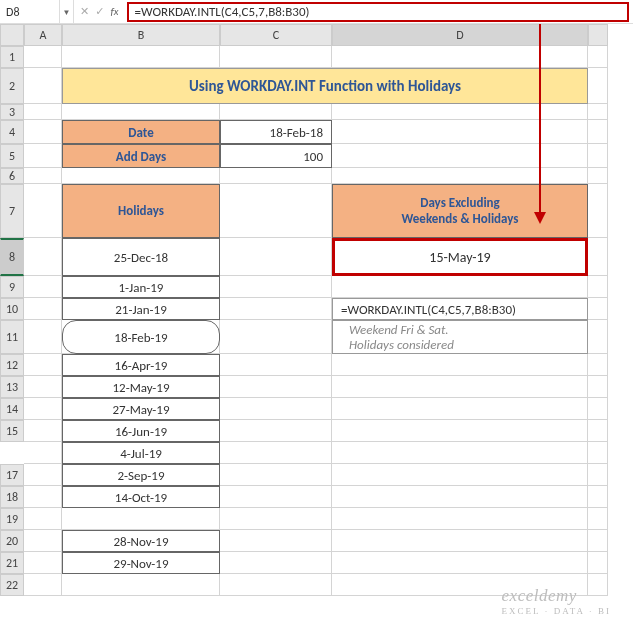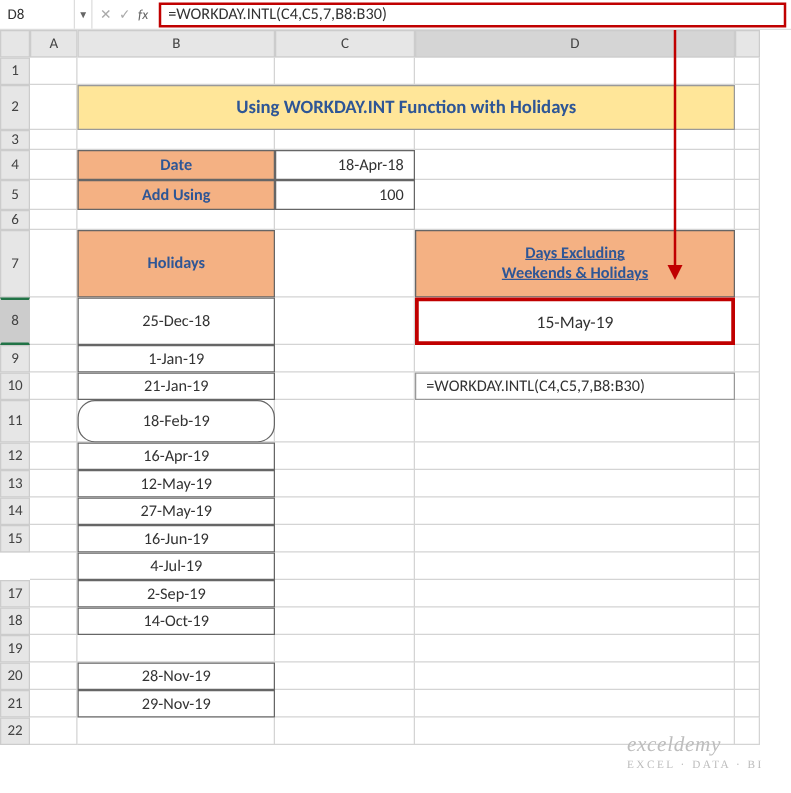--- a/index.html
+++ b/index.html
@@ -307,30 +307,34 @@
     <div class="cell" style="grid-area: 22 / 4;"></div>
     <div class="cell" style="grid-area: 22 / 5;"></div>
     <div class="cell" style="grid-area: 22 / 6;"></div>
     <div class="cell" style="grid-area: 23 / 2;"></div>
     <div class="cell" style="grid-area: 23 / 3;"></div>
     <div class="cell" style="grid-area: 23 / 4;"></div>
     <div class="cell" style="grid-area: 23 / 5;"></div>
     <div class="cell" style="grid-area: 23 / 6;"></div>
     <div class="cell title-cell" style="grid-area: 3 / 3 / auto / 6;">Using WORKDAY.INT Function with Holidays</div>
     <div class="cell label-cell" style="grid-area: 5 / 3;">Date</div>
-    <div class="cell value-cell" style="grid-area: 5 / 4;">18-Apr-18</div>
-    <div class="cell label-cell" style="grid-area: 6 / 3;">Add Using</div>
+    <div class="cell value-cell" style="grid-area: 5 / 4;">18-Feb-18</div>
+    <div class="cell label-cell" style="grid-area: 6 / 3;">Add Days</div>
     <div class="cell value-cell" style="grid-area: 6 / 4;">100</div>
     <div class="cell header-tall" style="grid-area: 8 / 3;">Holidays</div>
-    <div class="cell header-tall" style="flex-direction: column; grid-area: 8 / 5; text-decoration: underline;">
+    <div class="cell header-tall" style="flex-direction: column; grid-area: 8 / 5;">
       <div>Days Excluding</div>
       <div>Weekends &amp; Holidays</div>
     </div>
     <div class="cell result-cell" style="grid-area: 9 / 5;">15-May-19</div>
     <div class="cell formula-text-cell" style="grid-area: 11 / 5;">=WORKDAY.INTL(C4,C5,7,B8:B30)</div>
+    <div class="cell formula-text-cell" style="flex-direction: column; align-items: flex-start; justify-content: center; grid-area: 12 / 5;">
+      <div class="italic-note">Weekend Fri &amp; Sat.</div>
+      <div class="italic-note"> Holidays considered</div>
+    </div>
     <div class="cell holiday-cell" style="grid-area: 9 / 3;">25-Dec-18</div>
     <div class="cell holiday-cell" style="grid-area: 10 / 3;">1-Jan-19</div>
     <div class="cell holiday-cell" style="grid-area: 11 / 3;">21-Jan-19</div>
     <div class="cell holiday-cell" style="grid-area: 12 / 3; border-radius: 14px;">18-Feb-19</div>
     <div class="cell holiday-cell" style="grid-area: 13 / 3;">16-Apr-19</div>
     <div class="cell holiday-cell" style="grid-area: 14 / 3;">12-May-19</div>
     <div class="cell holiday-cell" style="grid-area: 15 / 3;">27-May-19</div>
     <div class="cell holiday-cell" style="grid-area: 16 / 3;">16-Jun-19</div>
     <div class="cell holiday-cell" style="grid-area: 17 / 3;">4-Jul-19</div>
     <div class="cell holiday-cell" style="grid-area: 18 / 3;">2-Sep-19</div>

